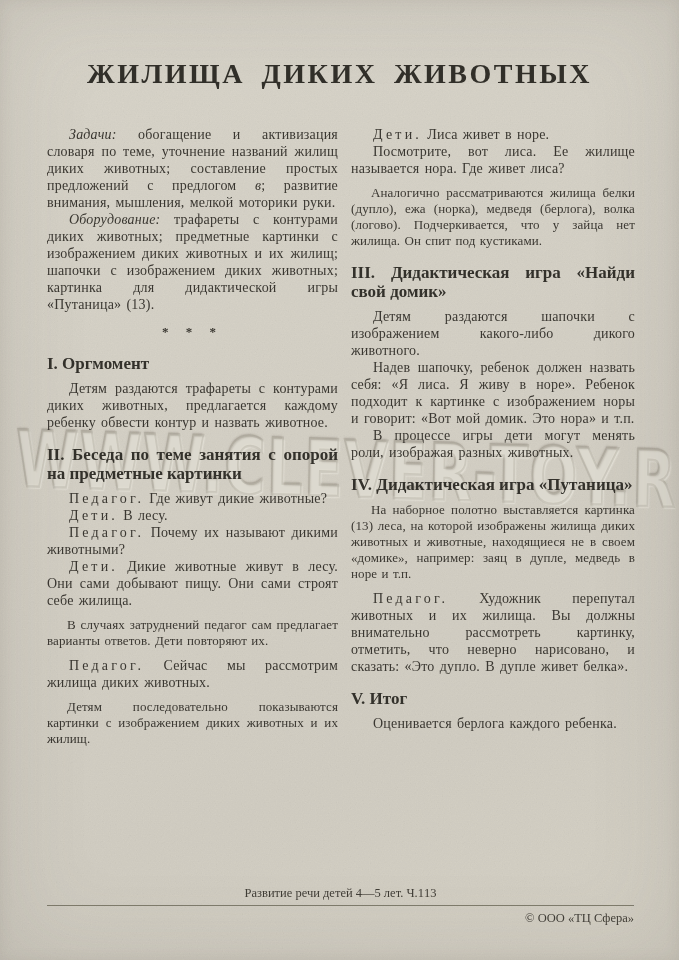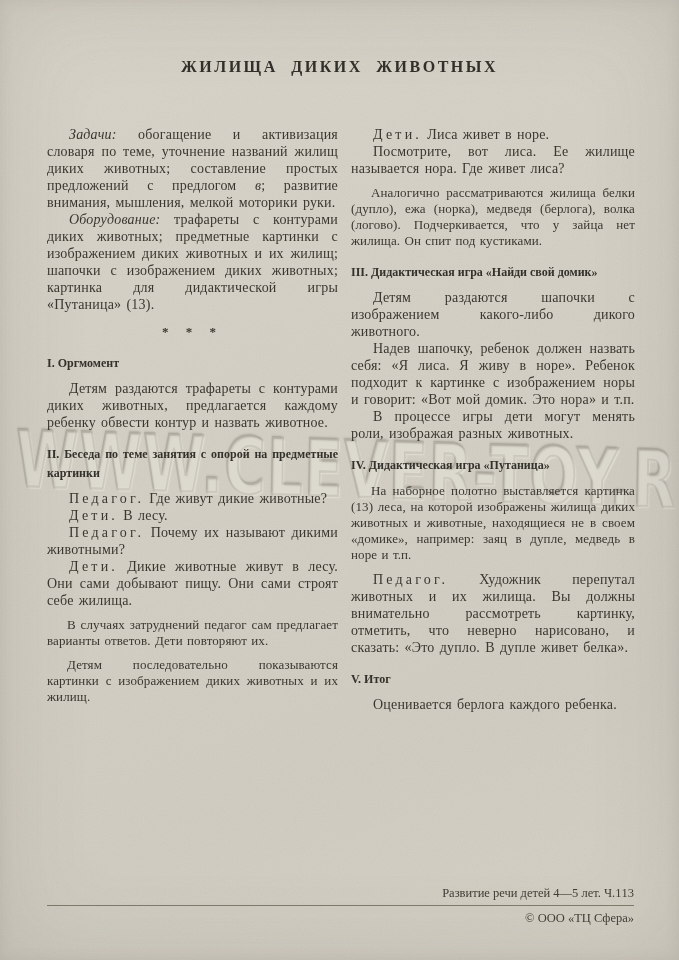--- a/index.html
+++ b/index.html
@@ -21,42 +21,42 @@
   .grain {
     position:absolute; inset:0;
     mix-blend-mode:multiply;
     opacity:0.11;
     pointer-events:none;
   }
   .title {
     position:absolute; top:58px; left:0; right:0;
     margin:0;
     text-align:center;
-    font-size:16px; font-weight:bold;
+    font-size:28px; font-weight:bold;
     letter-spacing:2.5px; word-spacing:7px;
     color:#32302a;
   }
   .col { position:absolute; top:126px; }
   .col-left  { left:47px;  width:291px; }
   .col-right { left:351px; width:284px; }
   p { margin:0; }
   .body {
     font-size:14px; line-height:17px;
     text-align:justify;
     letter-spacing:0.2px; word-spacing:1.5px;
   }
   .indent { text-indent:22px; }
   .note {
     font-size:13px; line-height:16px;
     text-align:justify; text-indent:20px;
     letter-spacing:0.1px; word-spacing:1px;
     margin:8px 0;
   }
   .heading {
-    font-size:12px; font-weight:bold; line-height:19px;
+    font-size:17px; font-weight:bold; line-height:19px;
     text-align:justify;
     margin:14px 0 7px;
     color:#33312b;
   }
   .stars {
     text-align:center;
     font-size:13px; font-weight:bold;
     letter-spacing:7px;
     margin:11px 0 2px;
   }
@@ -73,21 +73,21 @@
     color:rgba(212,208,197,0.35);
     -webkit-text-stroke:2.5px rgba(122,115,100,0.20);
     text-shadow:2px 2px 2px rgba(238,235,226,0.75), -1px -2px 2px rgba(98,92,80,0.20);
     pointer-events:none;
   }
   .footer {
     position:absolute; left:47px; right:45px; top:886px;
     font-size:12.5px; line-height:15px;
     color:#403d36;
   }
-  .footer-row { display:flex; justify-content:flex-end; align-items:baseline; }
+  .footer-row { display:flex; justify-content:center; align-items:baseline; }
   .footer-rule { border-top:1px solid #63604f; margin-top:4px; opacity:0.75; }
   .footer-copy { margin-top:5px;text-align:right; }
 </style>
 </head>
 <body>
 
 <div class="page">
 
   <svg class="grain" width="679" height="960" xmlns="http://www.w3.org/2000/svg">
     <filter id="g">
@@ -118,20 +118,21 @@
     <p class="body indent"><span class="speaker">Педагог.</span><span> Где живут дикие животные?</span></p>
 
     <p class="body indent"><span class="speaker">Дети.</span><span> В лесу.</span></p>
 
     <p class="body indent"><span class="speaker">Педагог.</span><span> Почему их называют дикими животными?</span></p>
 
     <p class="body indent"><span class="speaker">Дети.</span><span> Дикие животные живут в лесу. Они сами добывают пищу. Они сами строят себе жилища.</span></p>
 
     <p class="note">В случаях затруднений педагог сам предлагает варианты ответов. Дети повторяют их.</p>
 
+    <p class="body indent"><span class="speaker">Педагог.</span><span> Сейчас мы рассмотрим жилища диких животных.</span></p>
 
     <p class="note">Детям последовательно показываются картинки с изображением диких животных и их жилищ.</p>
 
   </div>
 
   <div class="col col-right">
 
     <p class="body indent"><span class="speaker">Дети.</span><span> Лиса живет в норе.</span></p>
 
     <p class="body indent">Посмотрите, вот лиса. Ее жилище называется нора. Где живет лиса?</p>

